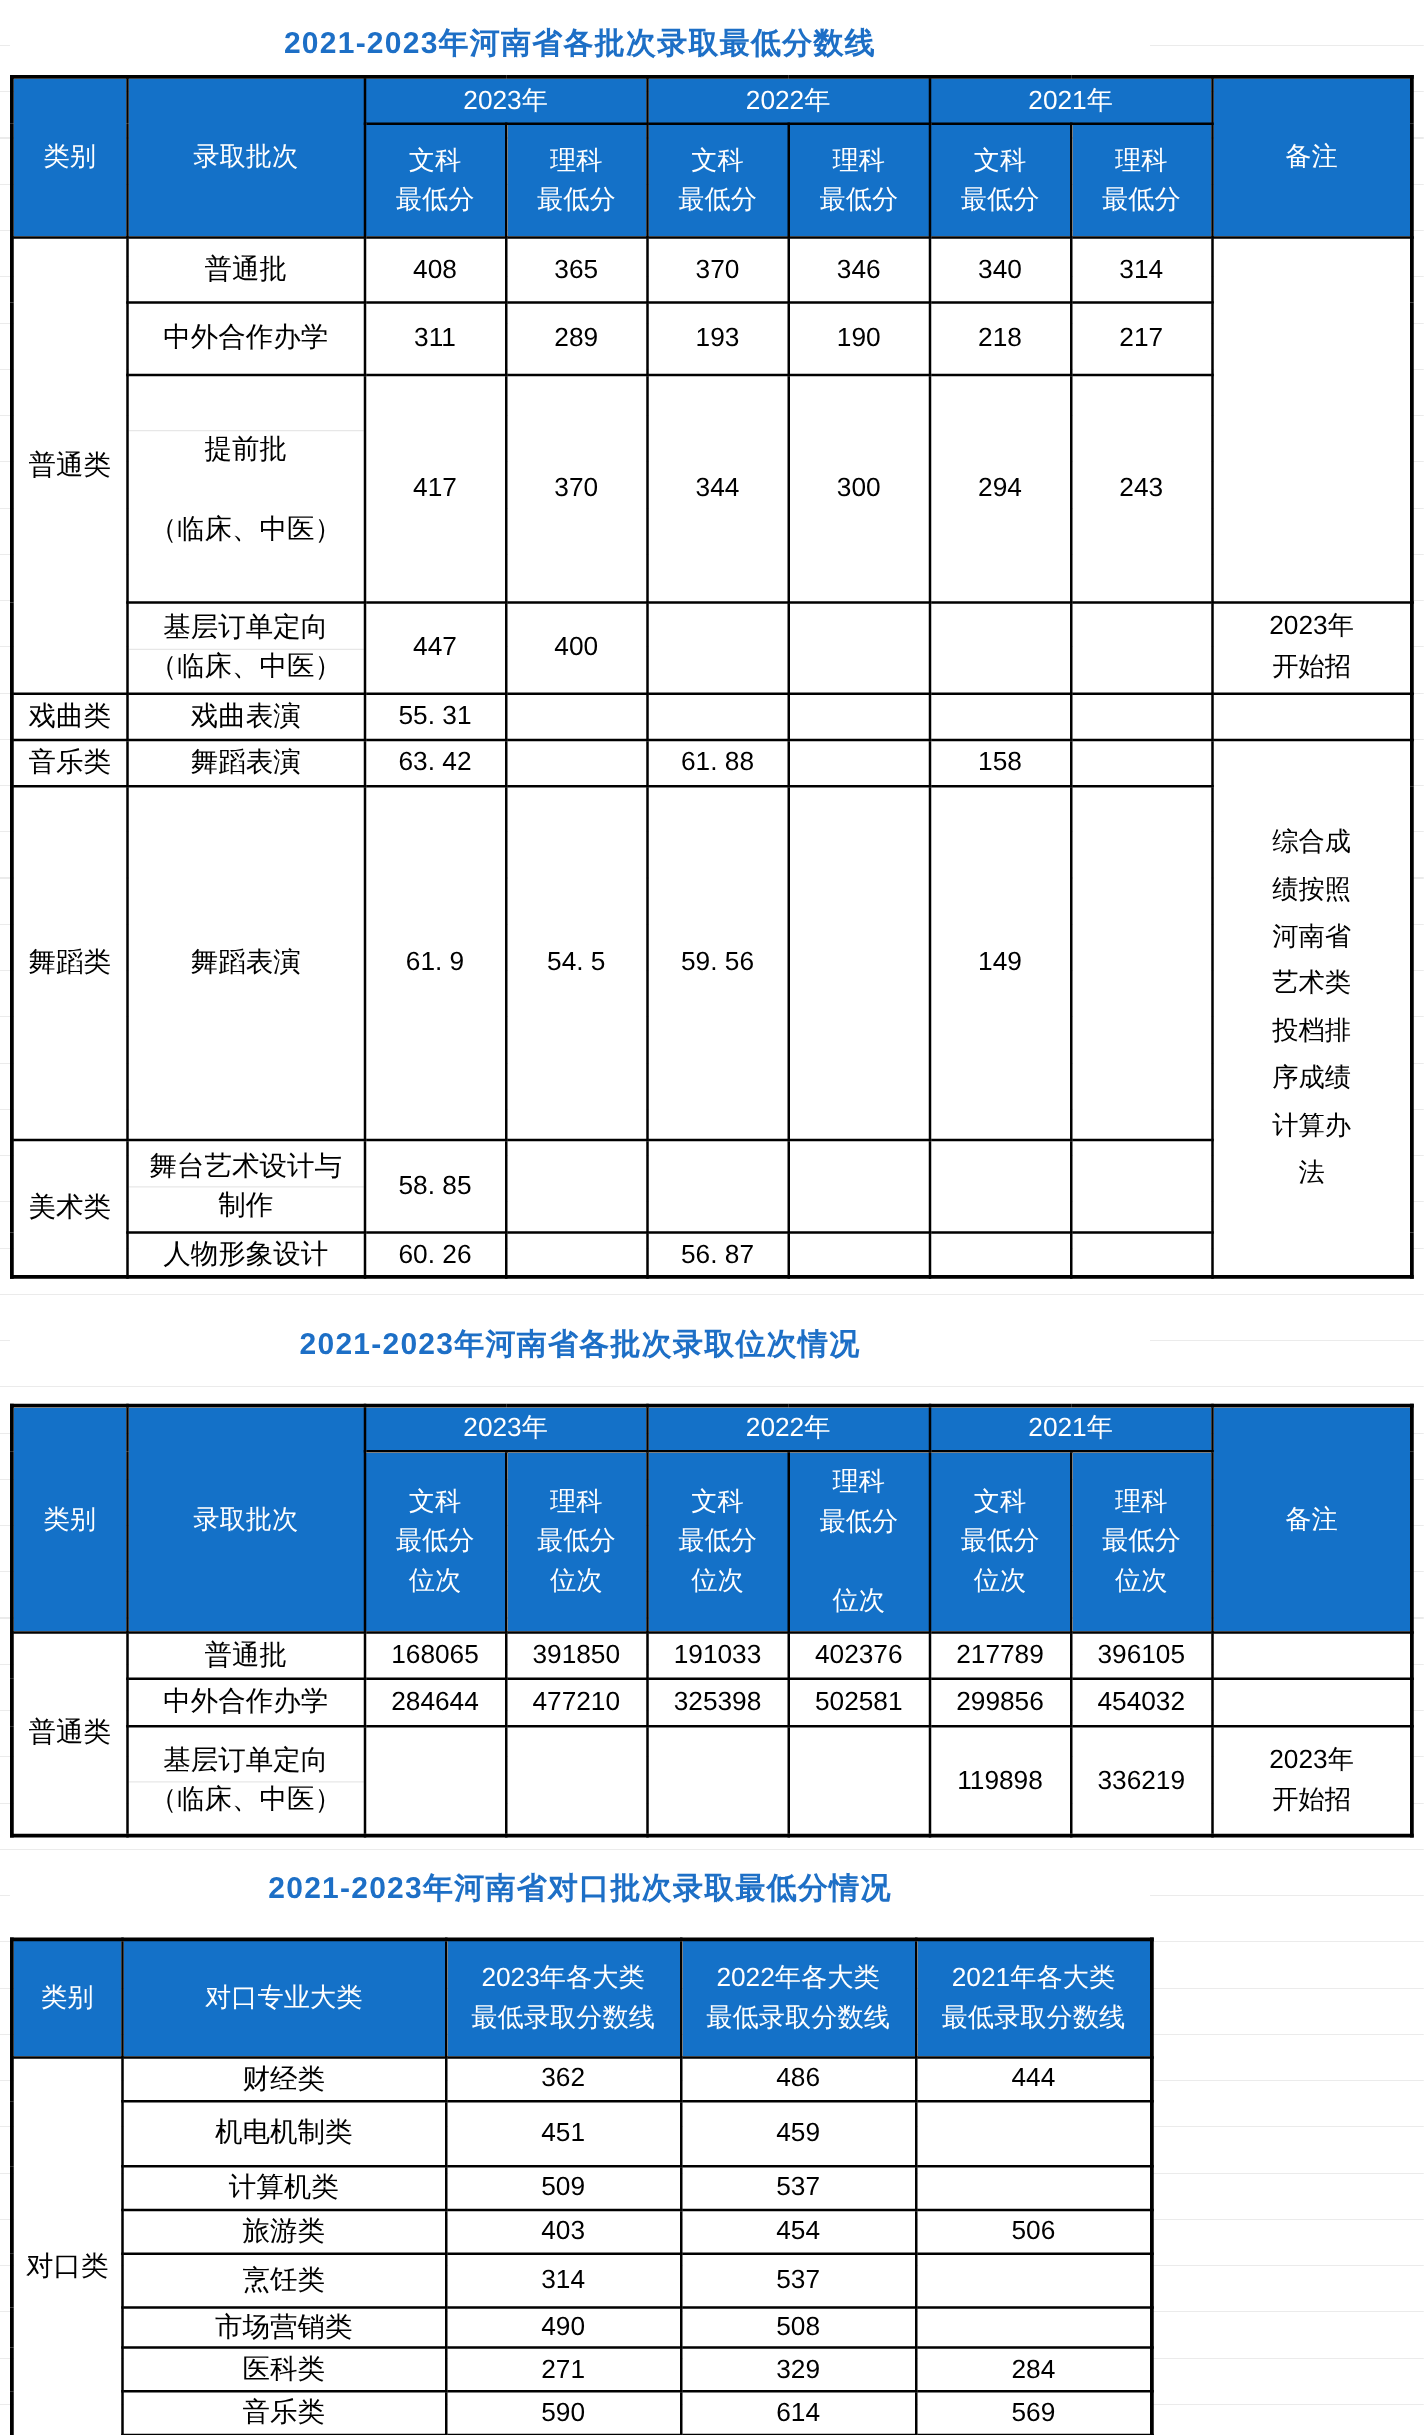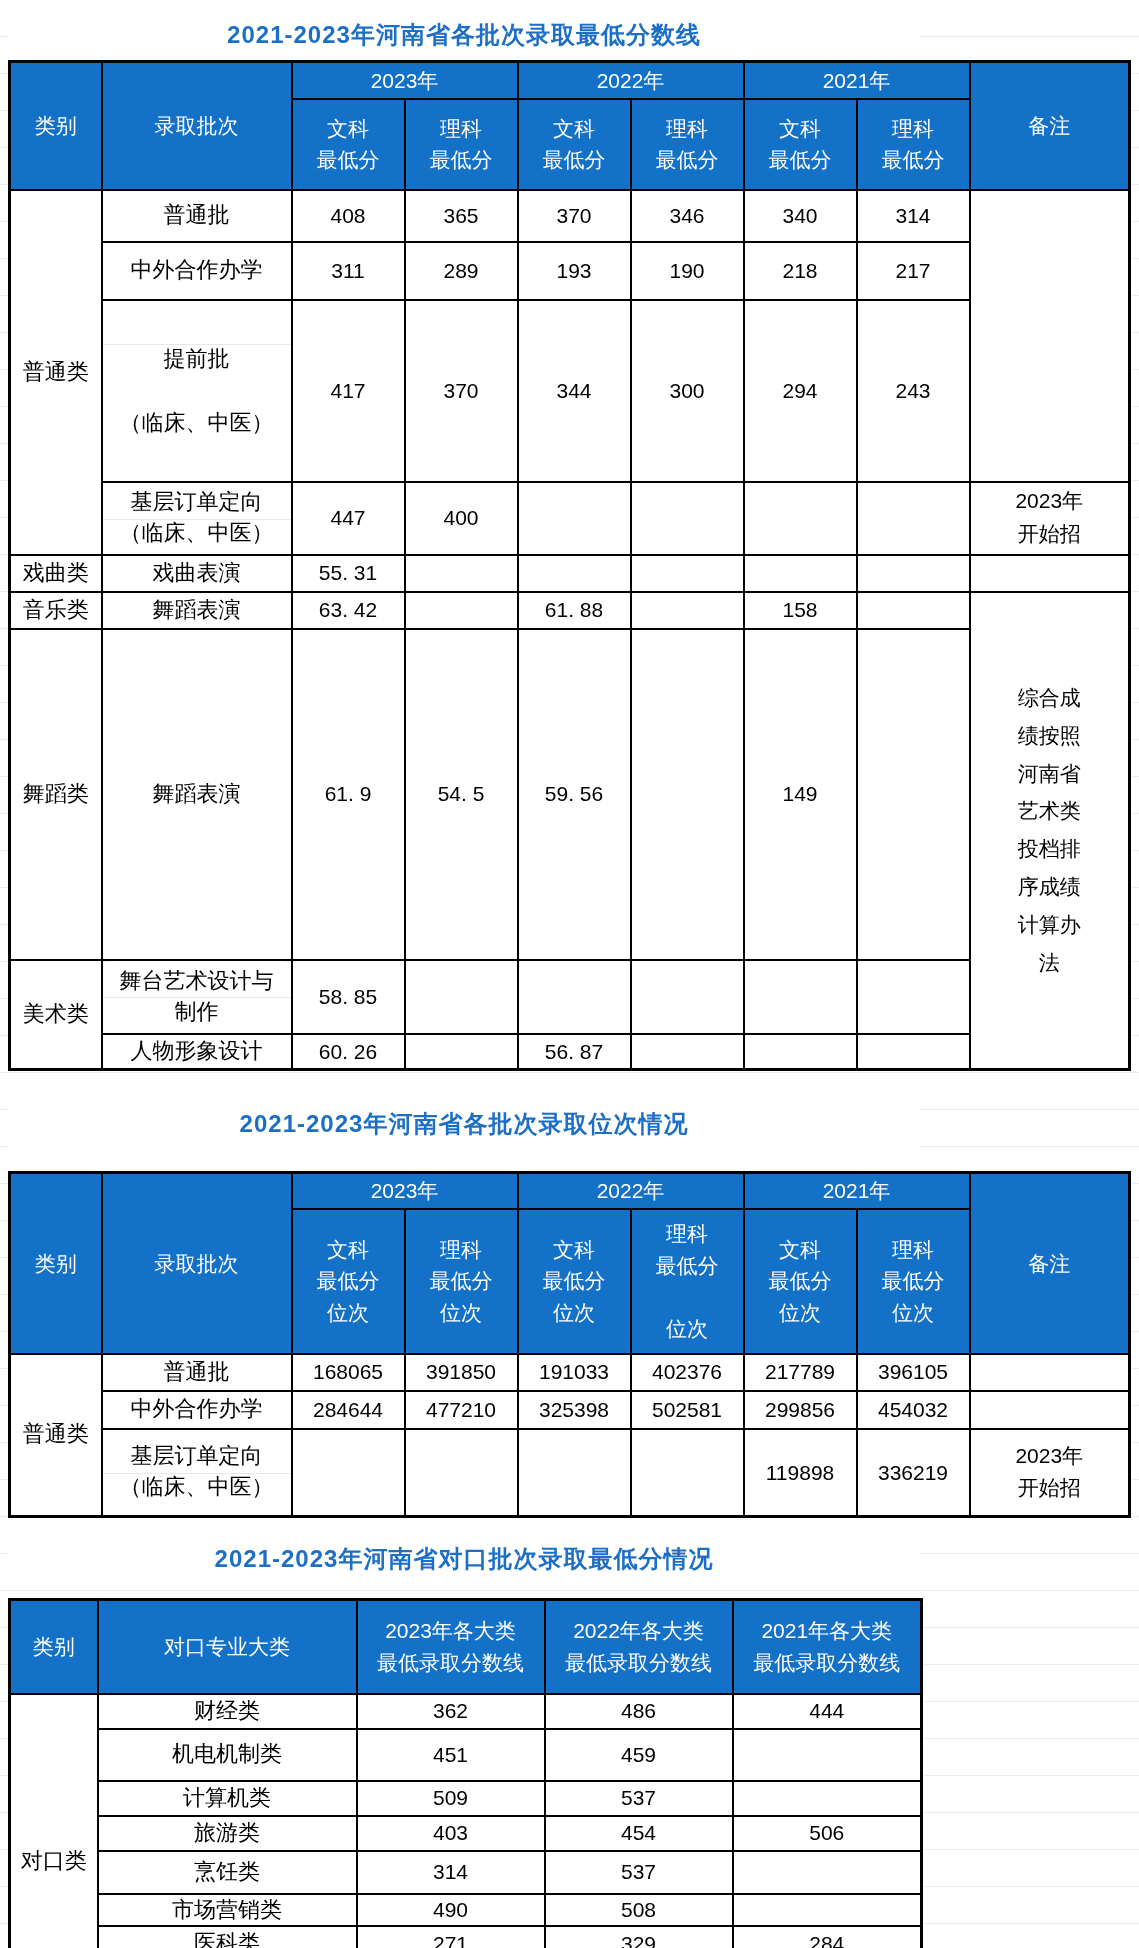--- a/index.html
+++ b/index.html
@@ -144,21 +144,21 @@
     <td></td>
     <td rowspan="4" class="remark-long">综合成
 绩按照
 河南省
 艺术类
 投档排
 序成绩
 计算办
 法</td>
   </tr>
-  <tr style="height:331px">
+  <tr style="height:283px">
     <td class="cat">舞蹈类</td>
     <td class="batch">舞蹈表演</td>
     <td>61. 9</td>
     <td>54. 5</td>
     <td>59. 56</td>
     <td></td>
     <td>149</td>
     <td></td>
   </tr>
   <tr style="height:74px">

